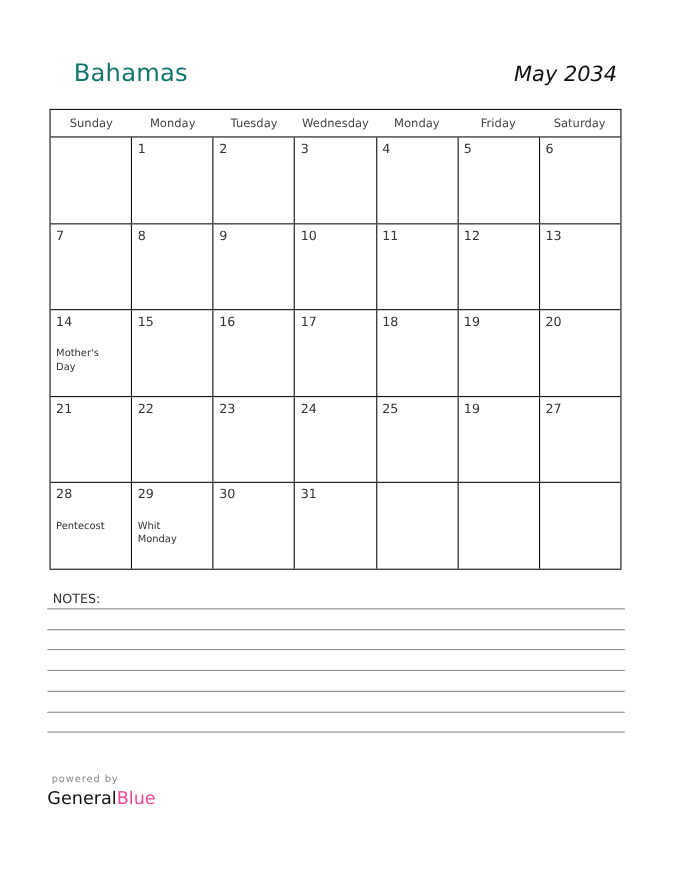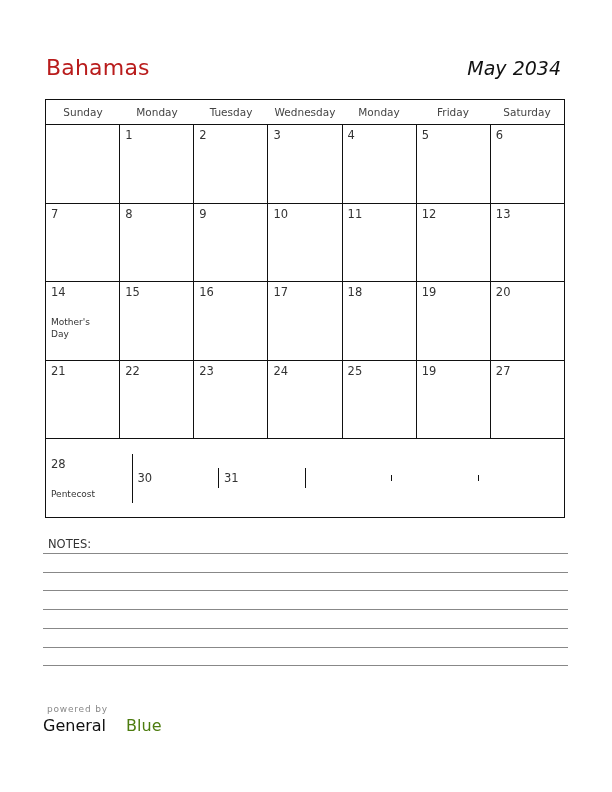--- a/index.html
+++ b/index.html
@@ -1,32 +1,32 @@
 <!DOCTYPE html>
 <html><head>
 <meta charset="utf-8">
 <style>
   html, body { margin: 0; padding: 0; background: #fff; }
   body { width: 612px; height: 792px; position: relative; font-family: "DejaVu Sans", sans-serif; color: #222; overflow: hidden; }
-  .country { position: absolute; left: 46px; top: 55px; font-size: 22px; color: #b91c1c; letter-spacing: 0.2px; }
+  .country { position: absolute; left: 67px; top: 55px; font-size: 22px; color: #0f766e; letter-spacing: 0.2px; }
   .month { position: absolute; right: 51px; top: 57px; font-size: 19px; color: #111; font-style: italic; }
   .cal { position: absolute; left: 45px; top: 99px; width: 520px; border: 1.4px solid #111; box-sizing: border-box; }
   .hdr { display: flex; height: 24px; border-bottom: 1.4px solid #111; }
   .hdr div { flex: 1; font-size: 10.5px; color: #444; text-align: center; line-height: 24px; }
   .row { display: flex; height: 77.6px; border-bottom: 1.4px solid #111; }
-  .row:last-child { border-bottom: none; align-items: center; }
+  .row:last-child { border-bottom: none; }
   .cell { flex: 1; border-right: 1.4px solid #111; padding: 3px 5px; box-sizing: border-box; position: relative; }
   .cell:last-child { border-right: none; }
   .num { font-size: 11.5px; color: #333; display: block; line-height: 14px; }
   .hol { font-size: 9px; color: #333; line-height: 12px; display: block; margin-top: 17px; width: 55px; }
   .notes-label { position: absolute; left: 48px; top: 537px; font-size: 11.5px; color: #333; text-align: center; }
   .nline { position: absolute; left: 43px; width: 525px; height: 0; border-top: 1px solid #888; }
   .powered { position: absolute; left: 47px; top: 704px; font-size: 9px; color: #888; letter-spacing: 0.8px; }
   .brand { position: absolute; left: 43px; top: 716px; font-size: 16px; color: #111; }
-  .brand .blue { color: #4d7c0f; padding-left: 20px; }
+  .brand .blue { color: #ec4899; }
 </style>
 </head>
 <body>
 
 <div class="country">Bahamas</div>
 <div class="month">May 2034</div>
 
 <div class="cal">
   <div class="hdr">
     <div>Sunday</div>
@@ -130,20 +130,24 @@
         <div class="cell">
           <span class="num">27</span>
         </div>
       </div>
       <div class="row">
         <div class="cell">
           <span class="num">28</span>
           <span class="hol">Pentecost</span>
         </div>
         <div class="cell">
+          <span class="num">29</span>
+          <span class="hol">Whit Monday</span>
+        </div>
+        <div class="cell">
           <span class="num">30</span>
         </div>
         <div class="cell">
           <span class="num">31</span>
         </div>
         <div class="cell">
           <span class="num"></span>
         </div>
         <div class="cell">
           <span class="num"></span>

